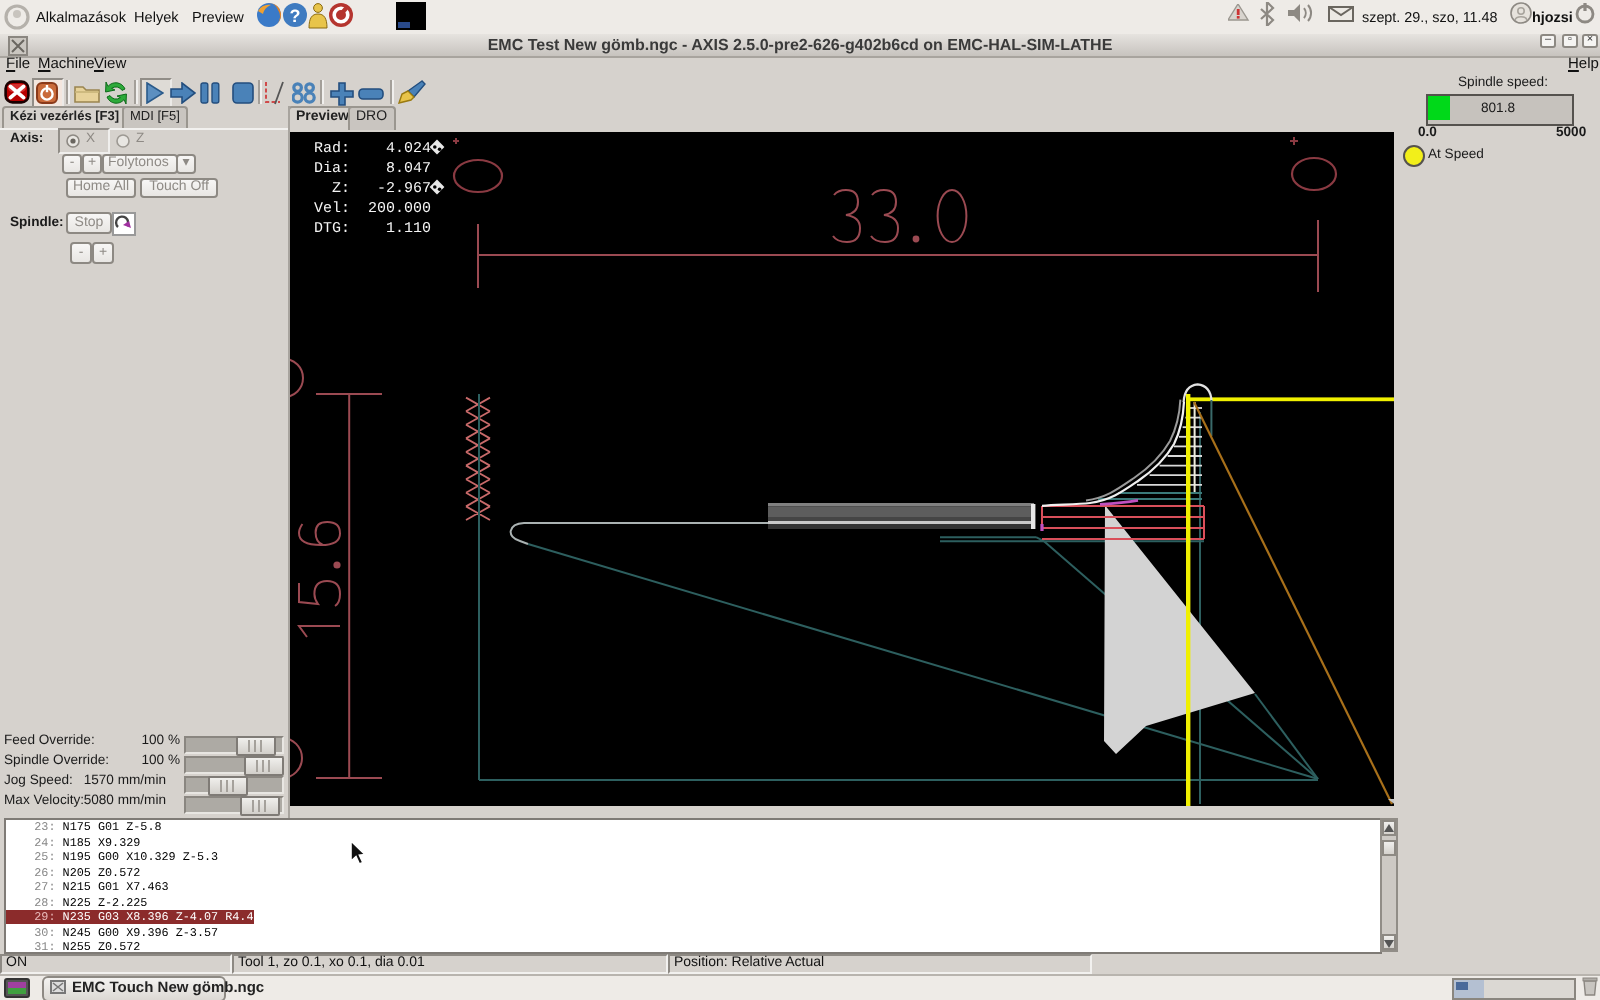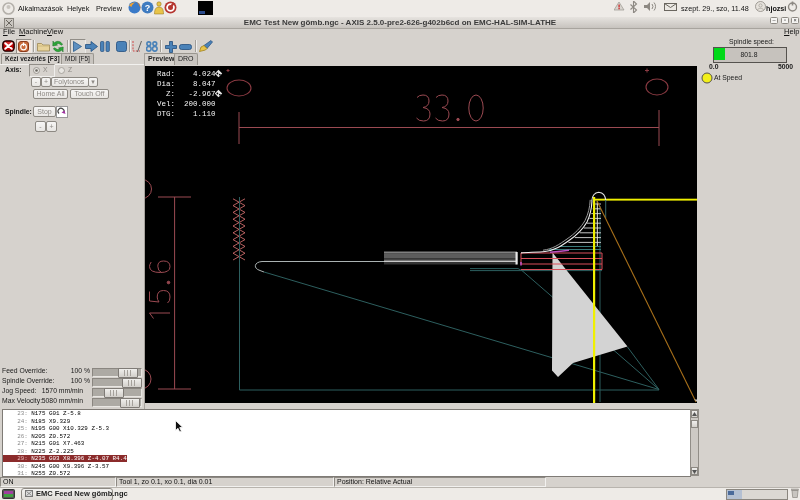--- a/index.html
+++ b/index.html
@@ -428,21 +428,21 @@
   <svg class="abs" style="left:2px;top:489px;" width="13" height="10" viewBox="0 0 13 10">
     <rect x="0.5" y="0.5" width="12" height="9" rx="1" fill="#555" stroke="#333"></rect>
     <rect x="2" y="2" width="9" height="6" fill="#a040a0"></rect>
     <rect x="2" y="5" width="9" height="3" fill="#40a040"></rect>
   </svg>
   <div class="abs" style="left:21px;top:487.5px;width:90px;height:11px;background:linear-gradient(#f4f3f1,#dcd9d4);border:1px solid #8d8983;border-radius:3px;"></div>
   <svg class="abs" style="left:25px;top:490px;" width="8" height="7" viewBox="0 0 8 7">
     <rect x="0.5" y="0.5" width="7" height="6" fill="#ddd" stroke="#777"></rect>
     <path d="M1.5 1.5 L6.5 5.5 M6.5 1.5 L1.5 5.5" stroke="#777" stroke-width="0.8"></path>
   </svg>
-  <div class="abs" style="left:36px;top:489px;font-size:7.5px;font-weight:bold;color:#222;">EMC Feed New gömb.ngc</div>
+  <div class="abs" style="left:36px;top:489px;font-size:7.5px;font-weight:bold;color:#222;">EMC Touch New gömb.ngc</div>
 
   <div class="abs" style="left:726px;top:488.5px;width:15px;height:9px;background:#b4c0d2;border:1px solid #8a867f;"></div>
   <div class="abs" style="left:742px;top:488.5px;width:15px;height:9px;background:#dbd8d3;border:1px solid #8a867f;border-left:none;"></div>
   <div class="abs" style="left:757px;top:488.5px;width:15px;height:9px;background:#dbd8d3;border:1px solid #8a867f;border-left:none;"></div>
   <div class="abs" style="left:772px;top:488.5px;width:15px;height:9px;background:#dbd8d3;border:1px solid #8a867f;border-left:none;"></div>
   <div class="abs" style="left:728px;top:490.5px;width:6px;height:4px;background:#4a6a9a;"></div>
   <svg class="abs" style="left:791px;top:488px;" width="8" height="10" viewBox="0 0 8 10">
     <path d="M1 2.5 L7 2.5 L6.3 9.5 L1.7 9.5 Z" fill="#c8c5c0" stroke="#8a8680" stroke-width="0.7"></path>
     <rect x="0.5" y="1" width="7" height="1.4" fill="#b0ada8" stroke="#8a8680" stroke-width="0.5"></rect>
   </svg>

